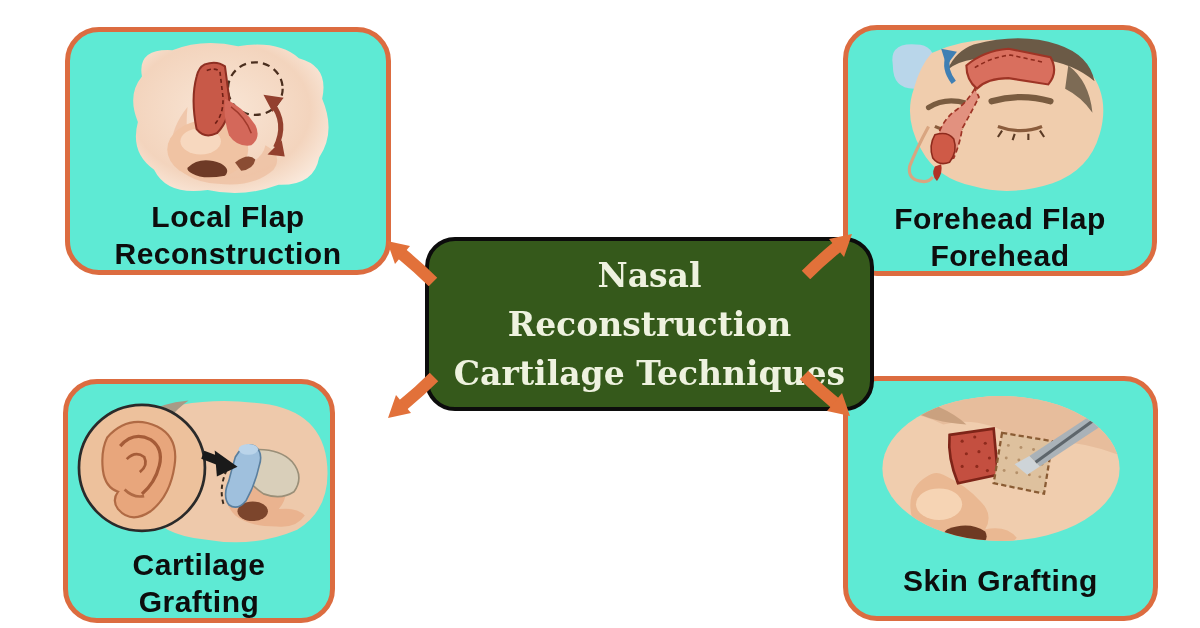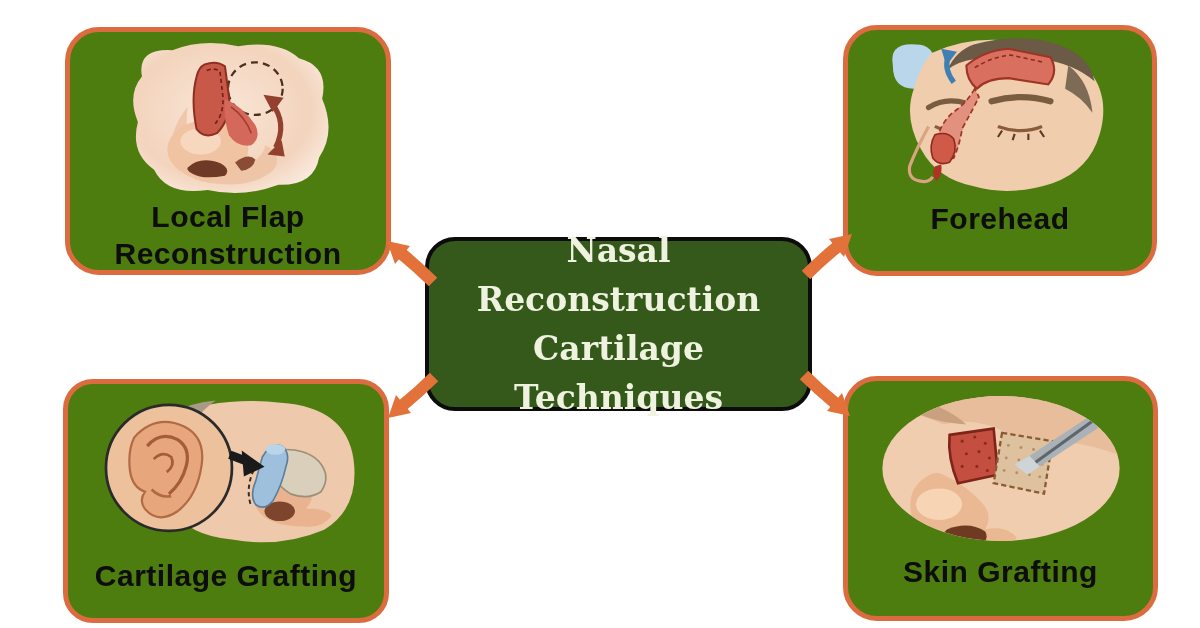--- a/index.html
+++ b/index.html
@@ -1,25 +1,25 @@
 <!DOCTYPE html>
 <html><head>
 <meta charset="utf-8">
 <style>
   html,body{margin:0;padding:0;background:#ffffff;}
   #canvas{position:relative;width:1200px;height:628px;background:#ffffff;overflow:hidden;
           font-family:"Liberation Sans",sans-serif;}
-  .card{position:absolute;background:#4d7c0f;border:5px solid #dc6c40;border-radius:34px;
+  .card{position:absolute;background:#5eead4;border:5px solid #dc6c40;border-radius:34px;
         box-sizing:border-box;display:flex;flex-direction:column;align-items:center;
         justify-content:flex-start;}
   .card .illus{flex:0 0 auto;display:flex;align-items:center;justify-content:center;}
   .card .illus svg{display:block;}
   .card-label{color:#0d0d0d;font-weight:bold;text-align:center;font-size:30px;line-height:37px;
               letter-spacing:0.5px;}
-  .center-box{position:absolute;left:425px;top:237px;width:387px;height:174px;background:#35591b;
+  .center-box{position:absolute;left:425px;top:237px;width:449px;height:174px;background:#35591b;
               border:4px solid #0c0c0c;border-radius:30px;box-sizing:border-box;display:flex;
               flex-direction:column;align-items:center;justify-content:center;}
   .center-title{font-family:"DejaVu Serif",serif;font-weight:bold;color:#eef2df;font-size:33px;
                 line-height:49px;text-align:center;}
   .arrow{position:absolute;width:56px;height:50px;}
   .arrow svg{width:100%;height:100%;display:block;}
   .flip-x{transform:scaleX(-1);}
   .flip-y{transform:scaleY(-1);}
   .flip-xy{transform:scale(-1,-1);}
 </style>
@@ -76,25 +76,26 @@
         <path d="M88 30 Q104 16 128 14 L168 22 Q176 36 166 48 L128 42 Q108 42 98 52 Q88 44 88 30 Z" fill="#d96f5e" stroke="#9e3425" stroke-width="2"></path>
         <path d="M96 32 Q112 22 130 20 L162 27" stroke="#8e2a1c" stroke-width="1.5" stroke-dasharray="4 3" fill="none"></path>
         <path d="M96 52 Q88 66 76 74 Q64 84 60 100 Q56 114 62 122 L76 118 Q82 104 84 90 Q94 72 100 60 Z" fill="#e2917f" stroke="#9e3425" stroke-width="1.6" stroke-dasharray="5 3"></path>
         <path d="M58 96 Q70 92 76 100 Q80 112 72 122 Q62 126 56 118 Q52 106 58 96 Z" fill="#cf5a47" stroke="#8e2a1c" stroke-width="1.5"></path>
         <path d="M64 124 Q66 132 60 140 Q54 134 58 126 Z" fill="#b03224"></path>
         <path d="M76 46 Q66 33 71 21" fill="none" stroke="#3f7fb4" stroke-width="5"></path>
         <polygon points="64,14 79,17 69,30" fill="#3f7fb4"></polygon>
       </svg>
     </div>
     <div class="card-label">
+      <div>Forehead Flap</div>
       <div>Forehead</div>
     </div>
   </div>
 
-  <div class="card" style="left:63px;top:379px;width:326px;height:244px;border-radius:30px;">
+  <div class="card" style="left:63px;top:379px;width:272px;height:244px;">
     <div class="illus" style="margin-top:10px;">
       <svg width="295" height="152" viewBox="0 0 250 140">
         <path d="M70 20 Q120 2 175 8 Q235 12 242 60 Q248 105 215 125 Q175 142 130 134 Q85 130 72 100 Q60 60 70 20 Z" fill="#eec9ab"></path>
         <path d="M70 20 Q90 8 115 6 Q95 20 88 40 Q80 70 84 100 Q72 80 68 55 Q66 35 70 20 Z" fill="#a89a86"></path>
         <path d="M150 95 Q150 70 168 62 Q190 58 200 75 Q210 92 198 106 Q215 104 222 112 Q214 124 196 122 Q170 122 158 112 Q150 104 150 95 Z" fill="#eab38f"></path>
         <ellipse cx="174" cy="108" rx="14" ry="9" fill="#7c452c"></ellipse>
         <path d="M168 52 Q196 48 210 62 Q222 76 212 90 Q200 98 184 92 Q168 82 164 66 Z" fill="#d9cfba" stroke="#9a8f78" stroke-width="1.5"></path>
         <path d="M158 58 Q166 44 176 48 Q184 54 180 66 Q176 84 168 98 Q160 108 152 102 Q146 94 152 80 Q155 68 158 58 Z" fill="#9fc0dd" stroke="#5a7f9e" stroke-width="1.5"></path>
         <ellipse cx="170" cy="51" rx="9" ry="5" fill="#bad4ea"></ellipse>
         <path d="M150 70 Q142 88 148 104" stroke="#3a2a1c" stroke-width="1.8" stroke-dasharray="4 3" fill="none"></path>
@@ -153,21 +154,21 @@
               <circle cx="142" cy="76" r="1.4"></circle>
               <circle cx="152" cy="78" r="1.4"></circle>
           </g>
           <polygon points="224,4 234,14 152,68 142,58" fill="#aab2b8"></polygon>
           <polygon points="152,68 142,58 128,66 140,76" fill="#ced4d8"></polygon>
           <line x1="224" y1="9" x2="148" y2="64" stroke="#5e666c" stroke-width="3"></line>
         </g>
       </svg>
     </div>
     <div style="flex:1"></div>
-    <div class="card-label" style="padding-bottom:26px;">Skin Grafting</div>
+    <div class="card-label" style="padding-bottom:17px;">Skin Grafting</div>
   </div>
 
   <div class="center-box">
     <div class="center-title">
       <div>Nasal</div>
       <div>Reconstruction</div>
       <div>Cartilage Techniques</div>
     </div>
   </div>
 

